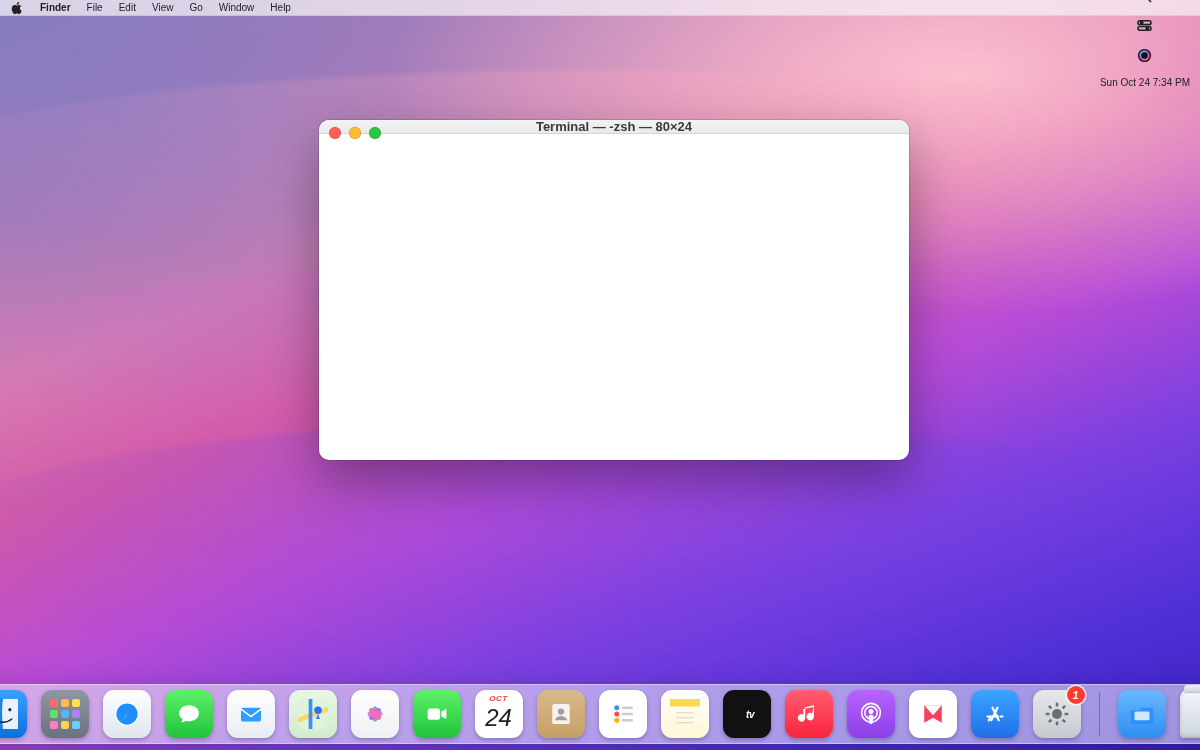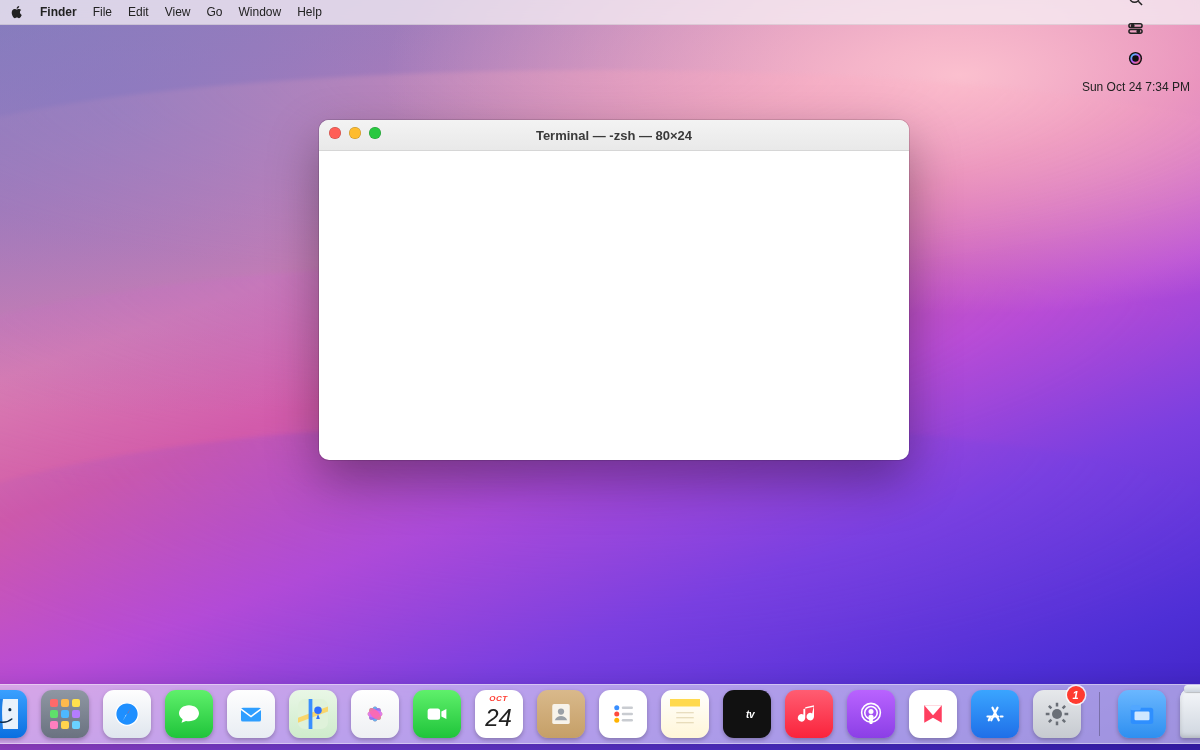--- a/index.html
+++ b/index.html
@@ -13,42 +13,42 @@
       linear-gradient(160deg, #8a7fb8 0%, #b77cb5 18%, #d97db0 32%, #d25aa8 44%, #b74bd6 58%, #7b3fe0 72%, #4e2fd6 88%, #3a1fbf 100%);
   }
   
   .wave { position:absolute; left:-10%; width:120%; border-radius:50%/20%; filter: blur(2px); opacity:.35; }
   .wave.a { top:70px; height:520px; background: radial-gradient(80% 60% at 50% 0%, rgba(255,170,190,.8), rgba(255,170,190,0) 70%); }
   .wave.b { top:260px; height:620px; background: radial-gradient(80% 60% at 40% 0%, rgba(210,100,210,.7), rgba(210,100,210,0) 70%); }
   .wave.c { top:420px; height:700px; background: radial-gradient(80% 60% at 50% 0%, rgba(110,70,230,.8), rgba(110,70,230,0) 70%); }
 
   
   .menubar {
-    position: absolute; top:0; left:0; right:0; height:25px;
+    position: absolute; top:0; left:0; right:0; height:16px;
     background: rgba(245,240,245,0.75);
     backdrop-filter: blur(6px);
     display:flex; align-items:center; padding:0 10px;
-    font-size:12px; color:#222;
+    font-size:10px; color:#222;
     border-bottom:1px solid rgba(0,0,0,.08);
   }
   .menubar .left { display:flex; align-items:center; gap:16px; }
   .menubar .left .app { font-weight:600; }
   .menubar .right { margin-left:auto; display:flex; align-items:center; gap:14px;flex-direction:column; }
   .menubar .apple svg { width:14px; height:14px; display:block; }
   .menubar .ico { width:16px; height:16px; display:inline-flex; align-items:center; justify-content:center; }
 
   
   .window {
     position:absolute; left:319px; top:120px; width:590px; height:340px;
     background:#fff; border-radius:10px;
     box-shadow: 0 20px 50px rgba(0,0,0,.35), 0 0 0 1px rgba(0,0,0,.12);
     overflow:hidden;
   }
   .titlebar {
-    height:31px; background:linear-gradient(#f3f3f3,#e9e9e9);
+    height:14px; background:linear-gradient(#f3f3f3,#e9e9e9);
     border-bottom:1px solid #d6d6d6;
     display:flex; align-items:center; position:relative;
   }
   .traffic { position:absolute; left:10px; top:7px; display:flex; gap:8px; }
   .dot { width:12px; height:12px; border-radius:50%; box-shadow: inset 0 0 0 .5px rgba(0,0,0,.25); }
   .dot.red { background:#ff5f57; } .dot.yellow { background:#febc2e; } .dot.green { background:#28c840; }
   .titlebar .title { margin:0 auto; font-size:13px; font-weight:600; color:#3a3a3a; }
   .term-body {
     padding:6px 8px; font-family: ui-monospace, "SFMono-Regular", Menlo, Consolas, monospace;
     font-size:12.5px; line-height:1.35; color:#222; white-space:pre;

